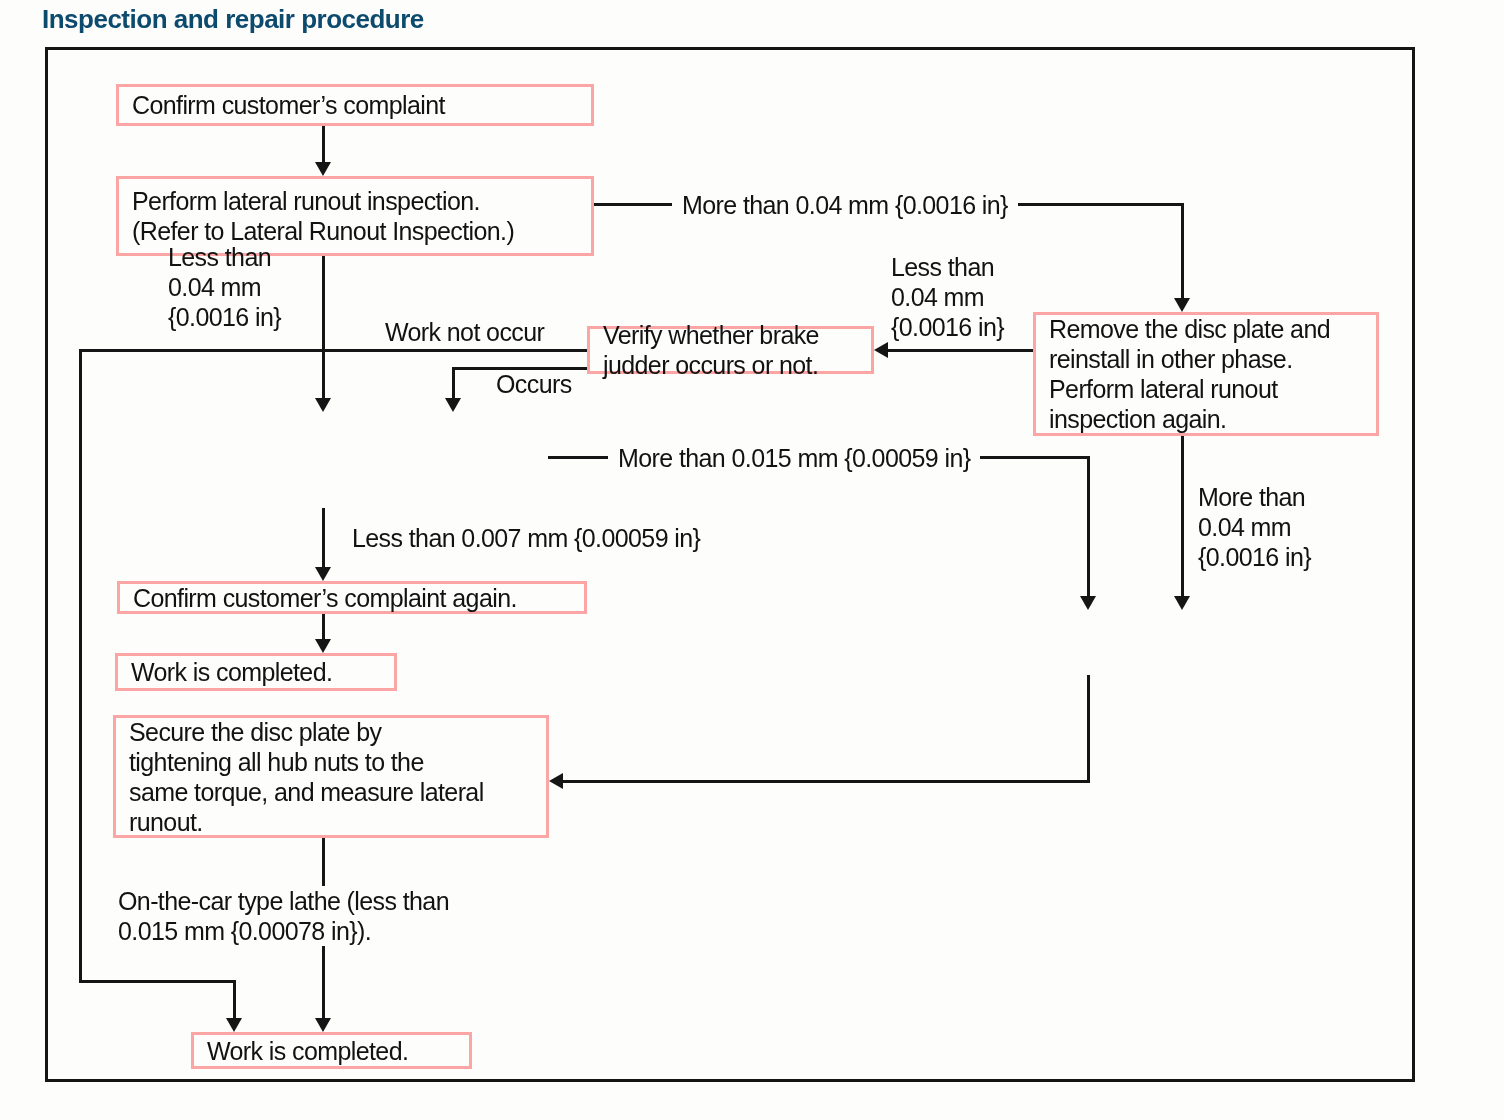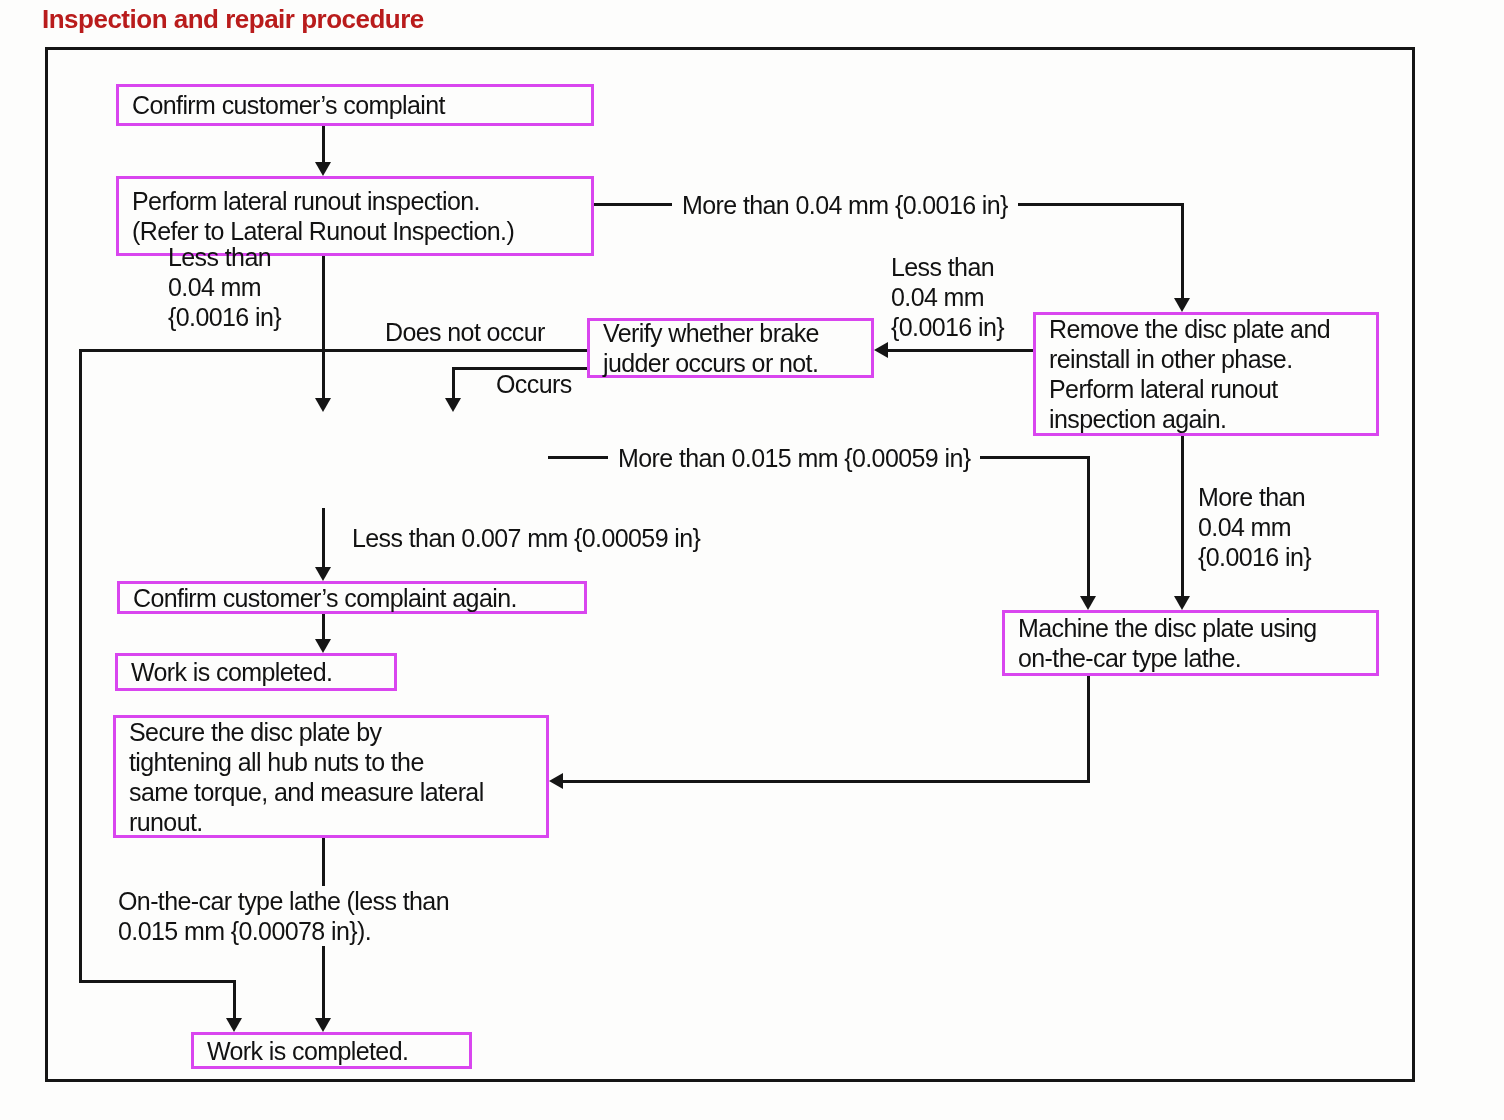--- a/index.html
+++ b/index.html
@@ -12,31 +12,31 @@
   }
   .page {
     position: relative;
     width: 1504px; height: 1120px;
     background: #fdfdfc;
     overflow: hidden;
   }
   .title {
     position: absolute; left: 42px; top: 4px; margin: 0;
     font-size: 26px; font-weight: bold; letter-spacing: -0.5px;
-    color: #b91c1c;
+    color: #0c4a6e;
   }
   .frame {
     position: absolute; left: 45px; top: 47px;
     width: 1370px; height: 1035px;
     border: 3px solid #151515;
     background: transparent;
   }
   .node {
     position: absolute;
-    border: 3px solid #d946ef;
+    border: 3px solid #fca5a5;
     background: #fdfdfc;
     display: flex; align-items: center;
     padding: 1px 6px 1px 13px;
     font-size: 25px; letter-spacing: -0.6px; line-height: 30px;
     white-space: pre-line;
     z-index: 3;
   }
   .elabel {
     position: absolute;
     font-size: 25px; letter-spacing: -0.6px; line-height: 30px;
@@ -115,47 +115,45 @@
   <div class="hline" style="left:562px;top:780px;width:528px"></div>
   <div class="arrow-left" style="left:549px;top:773px"></div>
 
   <div class="vline" style="left:322px;top:837px;height:181px"></div>
   <div class="arrow-down" style="left:315px;top:1018px"></div>
 
   <div class="elabel bg" style="left:672px;top:190px">More than 0.04 mm {0.0016 in}</div>
   <div class="elabel" style="left:168px;top:242px">Less than
 0.04 mm
 {0.0016 in}</div>
-  <div class="elabel" style="left:385px;top:317px">Does not occur</div>
+  <div class="elabel" style="left:385px;top:317px">Work not occur</div>
   <div class="elabel" style="left:496px;top:369px">Occurs</div>
   <div class="elabel" style="left:891px;top:252px">Less than
 0.04 mm
 {0.0016 in}</div>
   <div class="elabel bg" style="left:608px;top:443px">More than 0.015 mm {0.00059 in}</div>
   <div class="elabel" style="left:352px;top:523px">Less than 0.007 mm {0.00059 in}</div>
   <div class="elabel" style="left:1198px;top:482px">More than
 0.04 mm
 {0.0016 in}</div>
   <div class="elabel bg" style="left:112px;top:886px;padding:0 6px">On-the-car type lathe (less than
 0.015 mm {0.00078 in}).</div>
 
   <div class="node" style="left:116px;top:84px;width:478px;height:42px">Confirm customer’s complaint</div>
   <div class="node" style="left:116px;top:176px;width:478px;height:80px">Perform lateral runout inspection.
 (Refer to Lateral Runout Inspection.)</div>
-  <div class="node" style="left:587px;top:318px;width:287px;height:60px">Verify whether brake
+  <div class="node" style="left:587px;top:326px;width:287px;height:48px">Verify whether brake
 judder occurs or not.</div>
   <div class="node" style="left:1033px;top:312px;width:346px;height:124px">Remove the disc plate and
 reinstall in other phase.
 Perform lateral runout
 inspection again.</div>
   <div class="node" style="left:117px;top:581px;width:470px;height:33px">Confirm customer’s complaint again.</div>
   <div class="node" style="left:115px;top:653px;width:282px;height:38px">Work is completed.</div>
   <div class="node" style="left:113px;top:715px;width:436px;height:123px">Secure the disc plate by
 tightening all hub nuts to the
 same torque, and measure lateral
 runout.</div>
-  <div class="node" style="left:1002px;top:610px;width:377px;height:66px">Machine the disc plate using
-on-the-car type lathe.</div>
   <div class="node" style="left:191px;top:1032px;width:281px;height:37px">Work is completed.</div>
 
   <div class="code">DPE411ZW1023</div>
 
 </div>
 
 </body></html>

